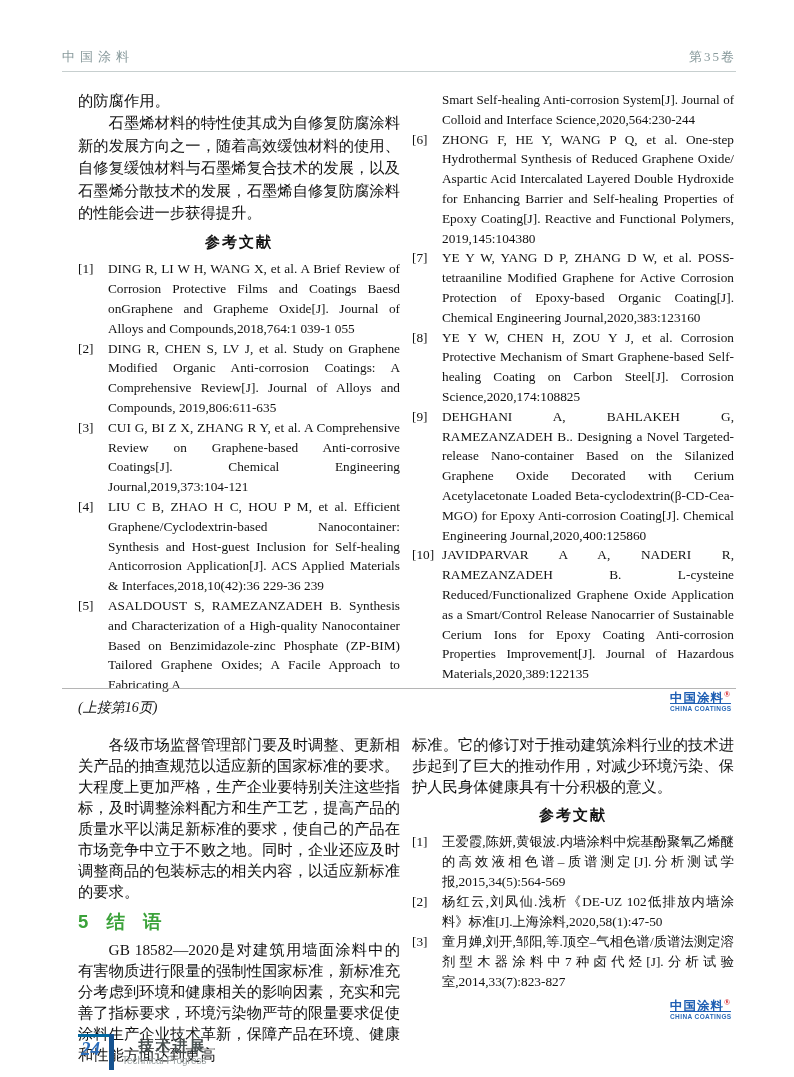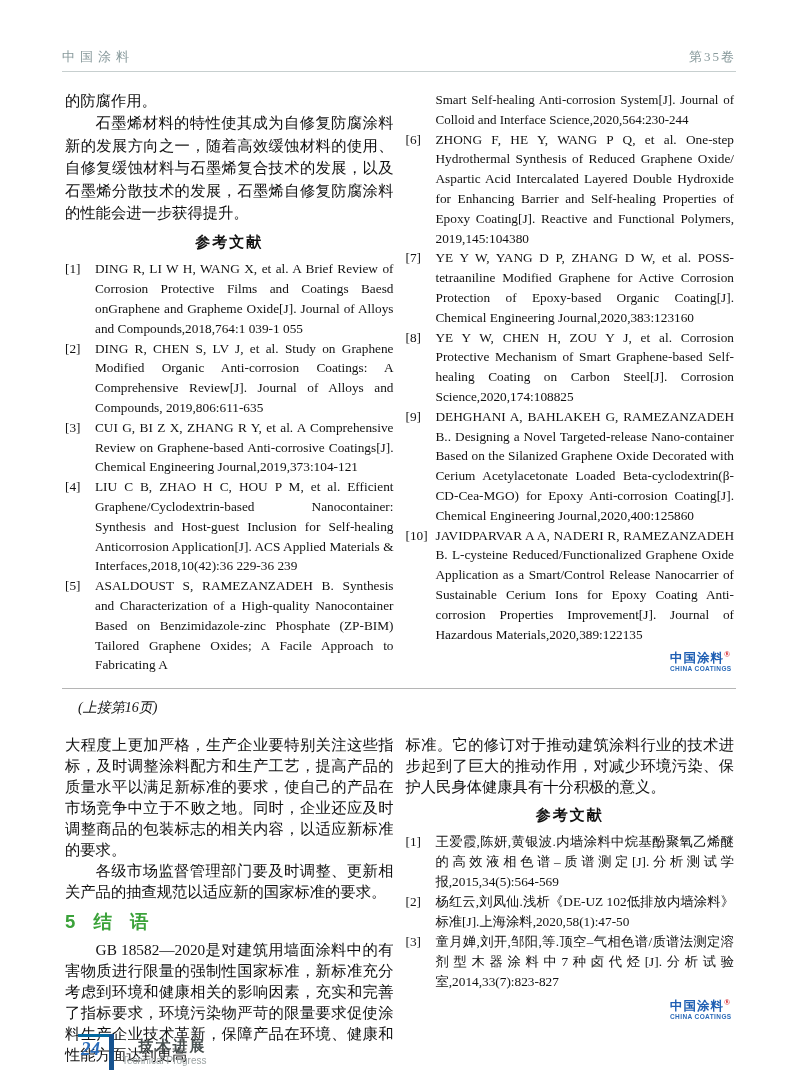--- a/index.html
+++ b/index.html
@@ -12,21 +12,21 @@
   
   .header {
     position:absolute; top:36px; left:62px; right:58px;
     display:flex; justify-content:space-between; align-items:flex-end;
     border-bottom:1px solid #c7cfcf; padding-bottom:5px;
     color:#87999b; font-size:13px;
   }
   .header .journal { letter-spacing:5px; }
   .header .volume { letter-spacing:2px; }
   
-  .cols { position:absolute; left:65px; right:60px; display:flex; gap:12px;justify-content:flex-end; }
+  .cols { position:absolute; left:78px; right:60px; display:flex; gap:12px;justify-content:flex-end; }
   .col { flex:1 1 0; min-width:0; }
   .a1 { top:78px; }
   .a2 { top:722px; }
   
   .zh { font-size:15.3px; line-height:22.4px; text-align:justify; }
   .a2 .zh { line-height:21px; }
   .indent { text-indent:2em; }
   
   .refs-heading {
     text-align:center; font-weight:bold; font-size:15px;
@@ -41,21 +41,21 @@
   .divider { position:absolute; top:676px; left:62px; right:58px; border-top:1px solid #b5b5b5; }
   .continued-note { position:absolute; top:687px; left:78px; font-size:14px; font-style:italic; }
   
   .section-heading {
     color:#3ba23a; font-size:18.5px; font-weight:bold;
     word-spacing:9px; letter-spacing:2px; margin:7px 0 5px;
     font-family:"Liberation Sans","DejaVu Sans",sans-serif;
   }
   
   .logo { display:flex; flex-direction:column; align-items:flex-start; width:64px; margin-left:auto; margin-top:4px; }
-  .logo-cn { color:#1e5eb3; font-weight:bold; font-size:12.5px; letter-spacing:1px; line-height:13px; white-space:nowrap; }
+  .logo-cn { color:#1e5eb3; font-weight:bold; font-size:12.5px; letter-spacing:1px; line-height:13px; white-space:nowrap;text-decoration:underline; }
   .logo-mark { color:#d21f26; font-size:8px; vertical-align:super; }
   .logo-en { color:#2a6ab8; font-size:6.5px; font-weight:bold; letter-spacing:0.4px; line-height:8px; font-family:"Liberation Sans","DejaVu Sans",sans-serif; }
   
   .footer { position:absolute; top:1022px; left:78px; display:flex; align-items:flex-start; }
   .page-num-box {
     border-top:3px solid #0369a1; padding:1px 9px 2px 3px;
     color:#2a6cba; font-size:19px; font-weight:bold; font-style:italic;
   }
   .footer-bar { width:5px; height:36px; background:#16528f; }
   .footer-labels { padding-left:8px; padding-top:3px; font-family:"Liberation Sans","DejaVu Sans",sans-serif; }
@@ -126,22 +126,22 @@
         <span class="logo-en">CHINA COATINGS</span>
       </div>
     </div>
   </div>
 
   <div class="divider"></div>
   <div class="continued-note">(上接第16页)</div>
 
   <div class="cols a2">
     <div class="col">
+      <p class="zh indent">各级市场监督管理部门要及时调整、更新相关产品的抽查规范以适应新的国家标准的要求。</p>
       <p class="zh">大程度上更加严格，生产企业要特别关注这些指标，及时调整涂料配方和生产工艺，提高产品的质量水平以满足新标准的要求，使自己的产品在市场竞争中立于不败之地。同时，企业还应及时调整商品的包装标志的相关内容，以适应新标准的要求。</p>
-      <p class="zh indent">各级市场监督管理部门要及时调整、更新相关产品的抽查规范以适应新的国家标准的要求。</p>
       <div class="section-heading">5 结 语</div>
       <p class="zh indent">GB 18582—2020是对建筑用墙面涂料中的有害物质进行限量的强制性国家标准，新标准充分考虑到环境和健康相关的影响因素，充实和完善了指标要求，环境污染物严苛的限量要求促使涂料生产企业技术革新，保障产品在环境、健康和性能方面达到更高</p>
     </div>
 
     <div class="col">
       <p class="zh">标准。它的修订对于推动建筑涂料行业的技术进步起到了巨大的推动作用，对减少环境污染、保护人民身体健康具有十分积极的意义。</p>
       <div class="refs-heading">参考文献</div>
       <div class="ref ref-zh">
         <span class="ref-num">[1]</span>
         <span class="ref-text">王爱霞,陈妍,黄银波.内墙涂料中烷基酚聚氧乙烯醚的高效液相色谱–质谱测定[J].分析测试学报,2015,34(5):564-569</span>

